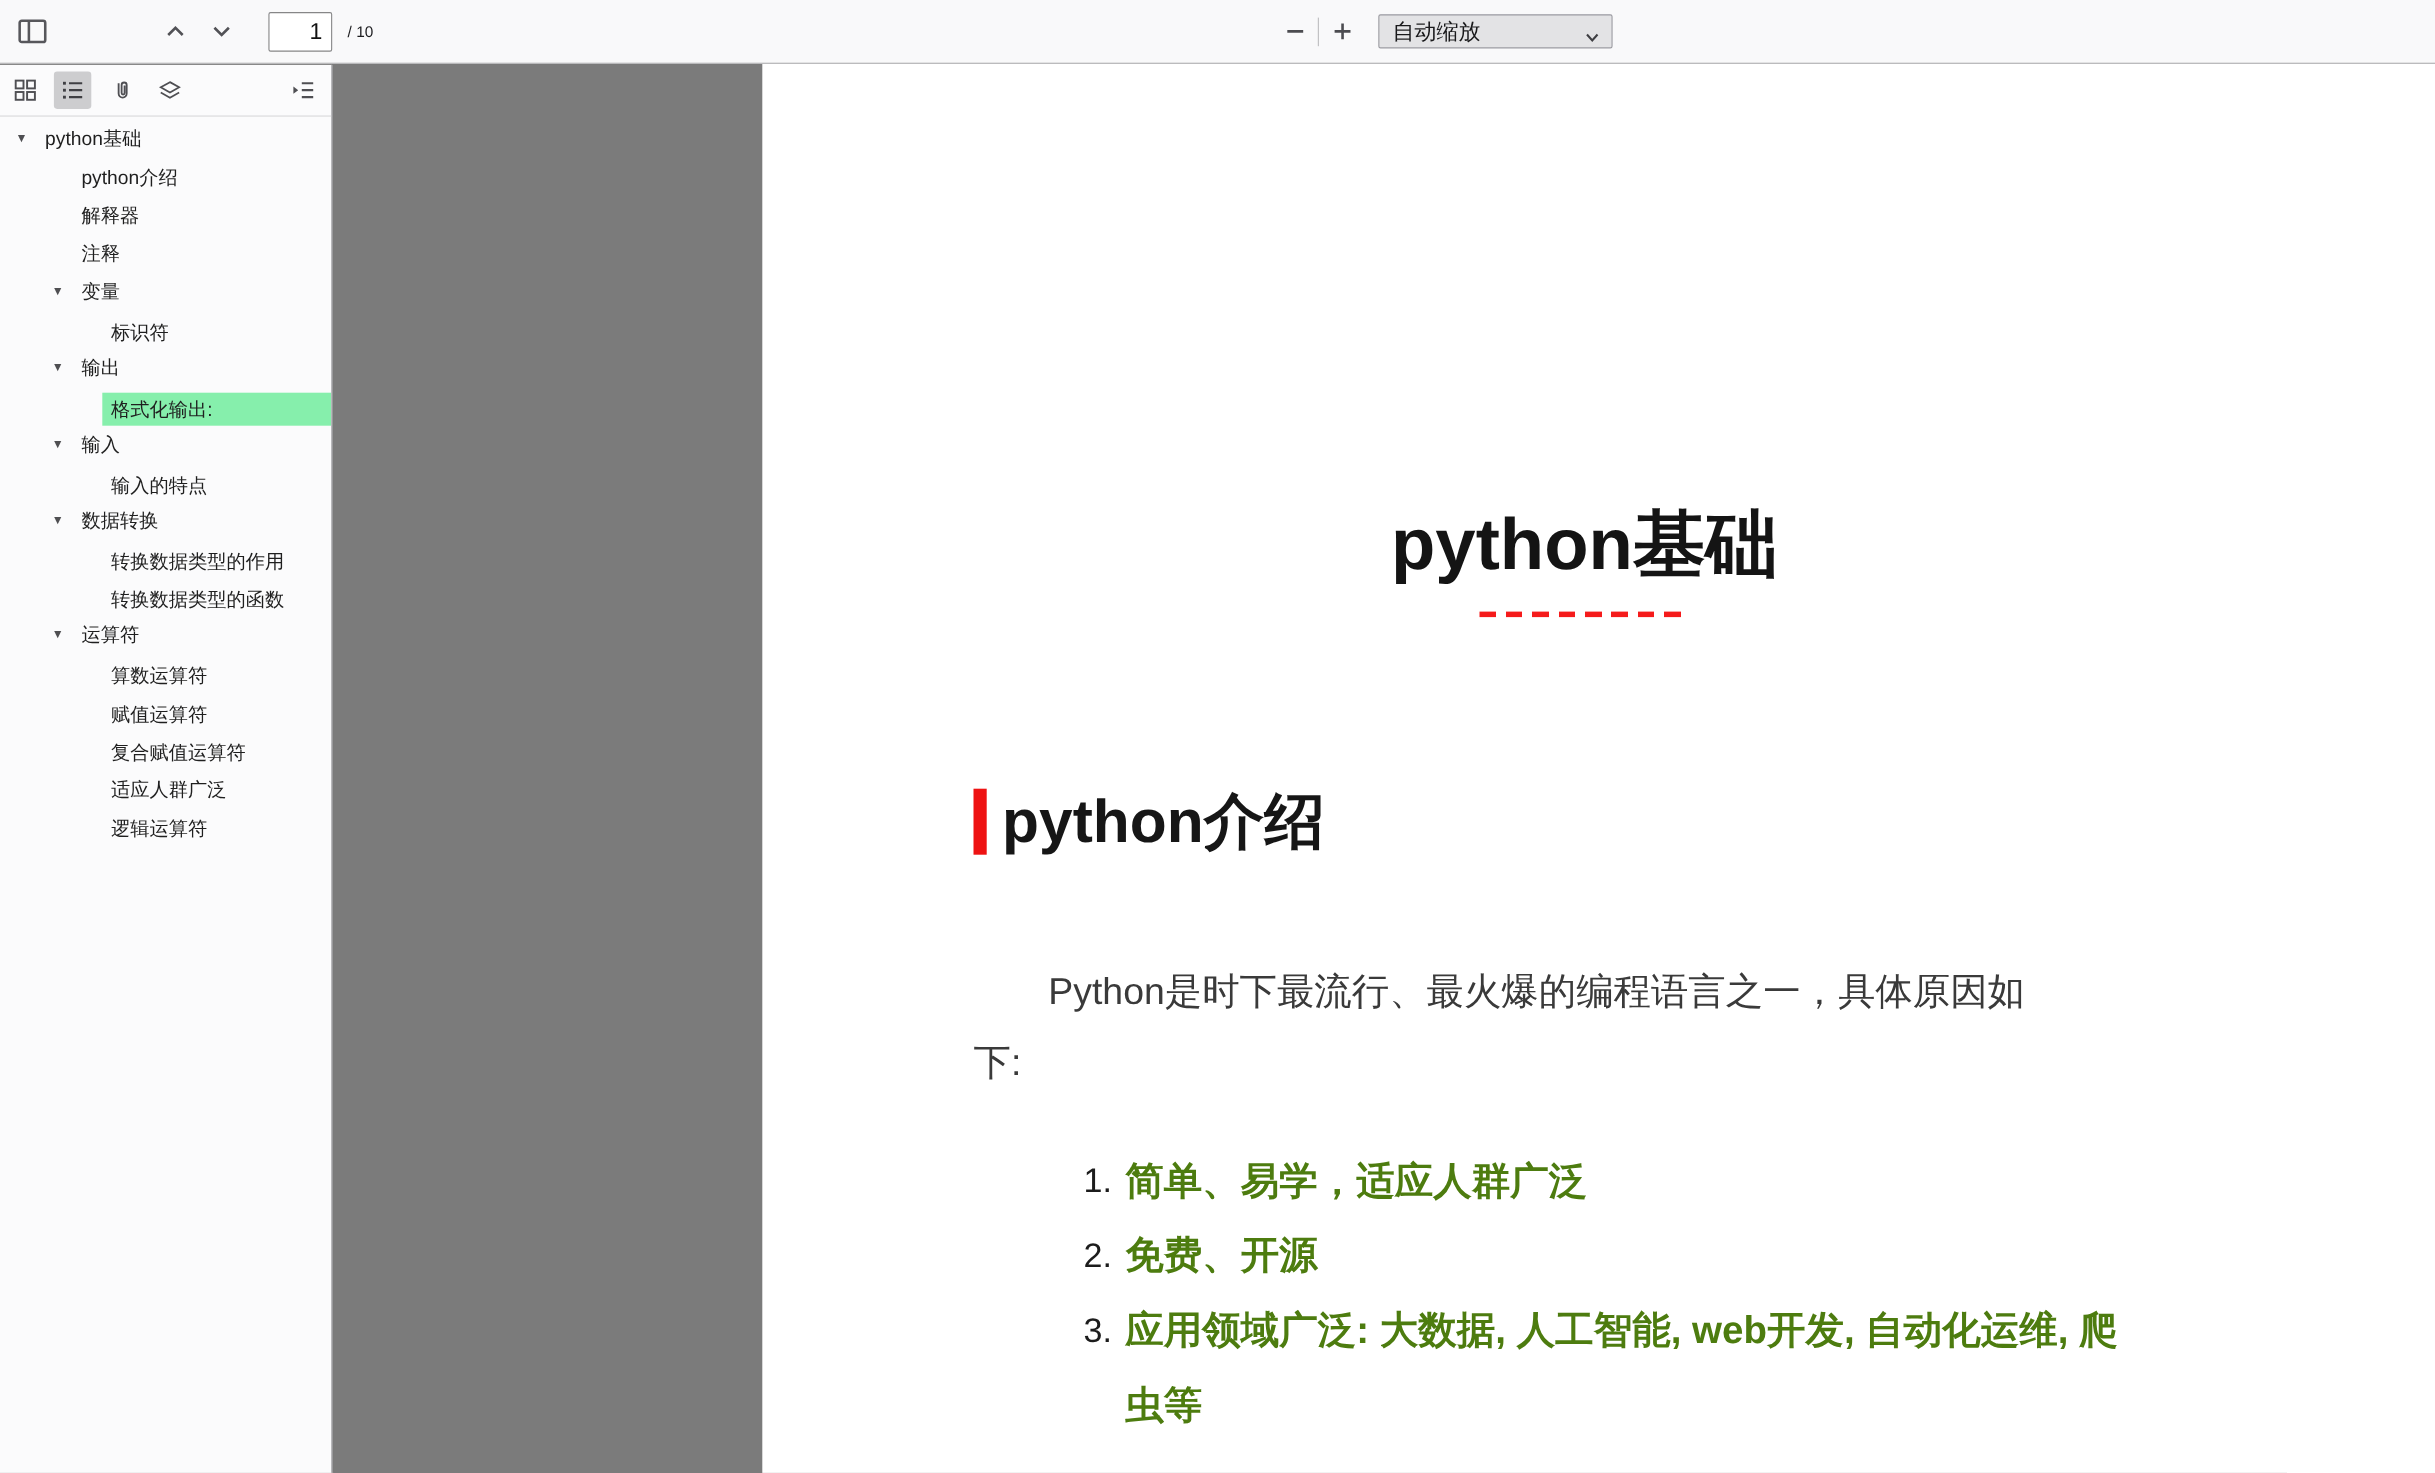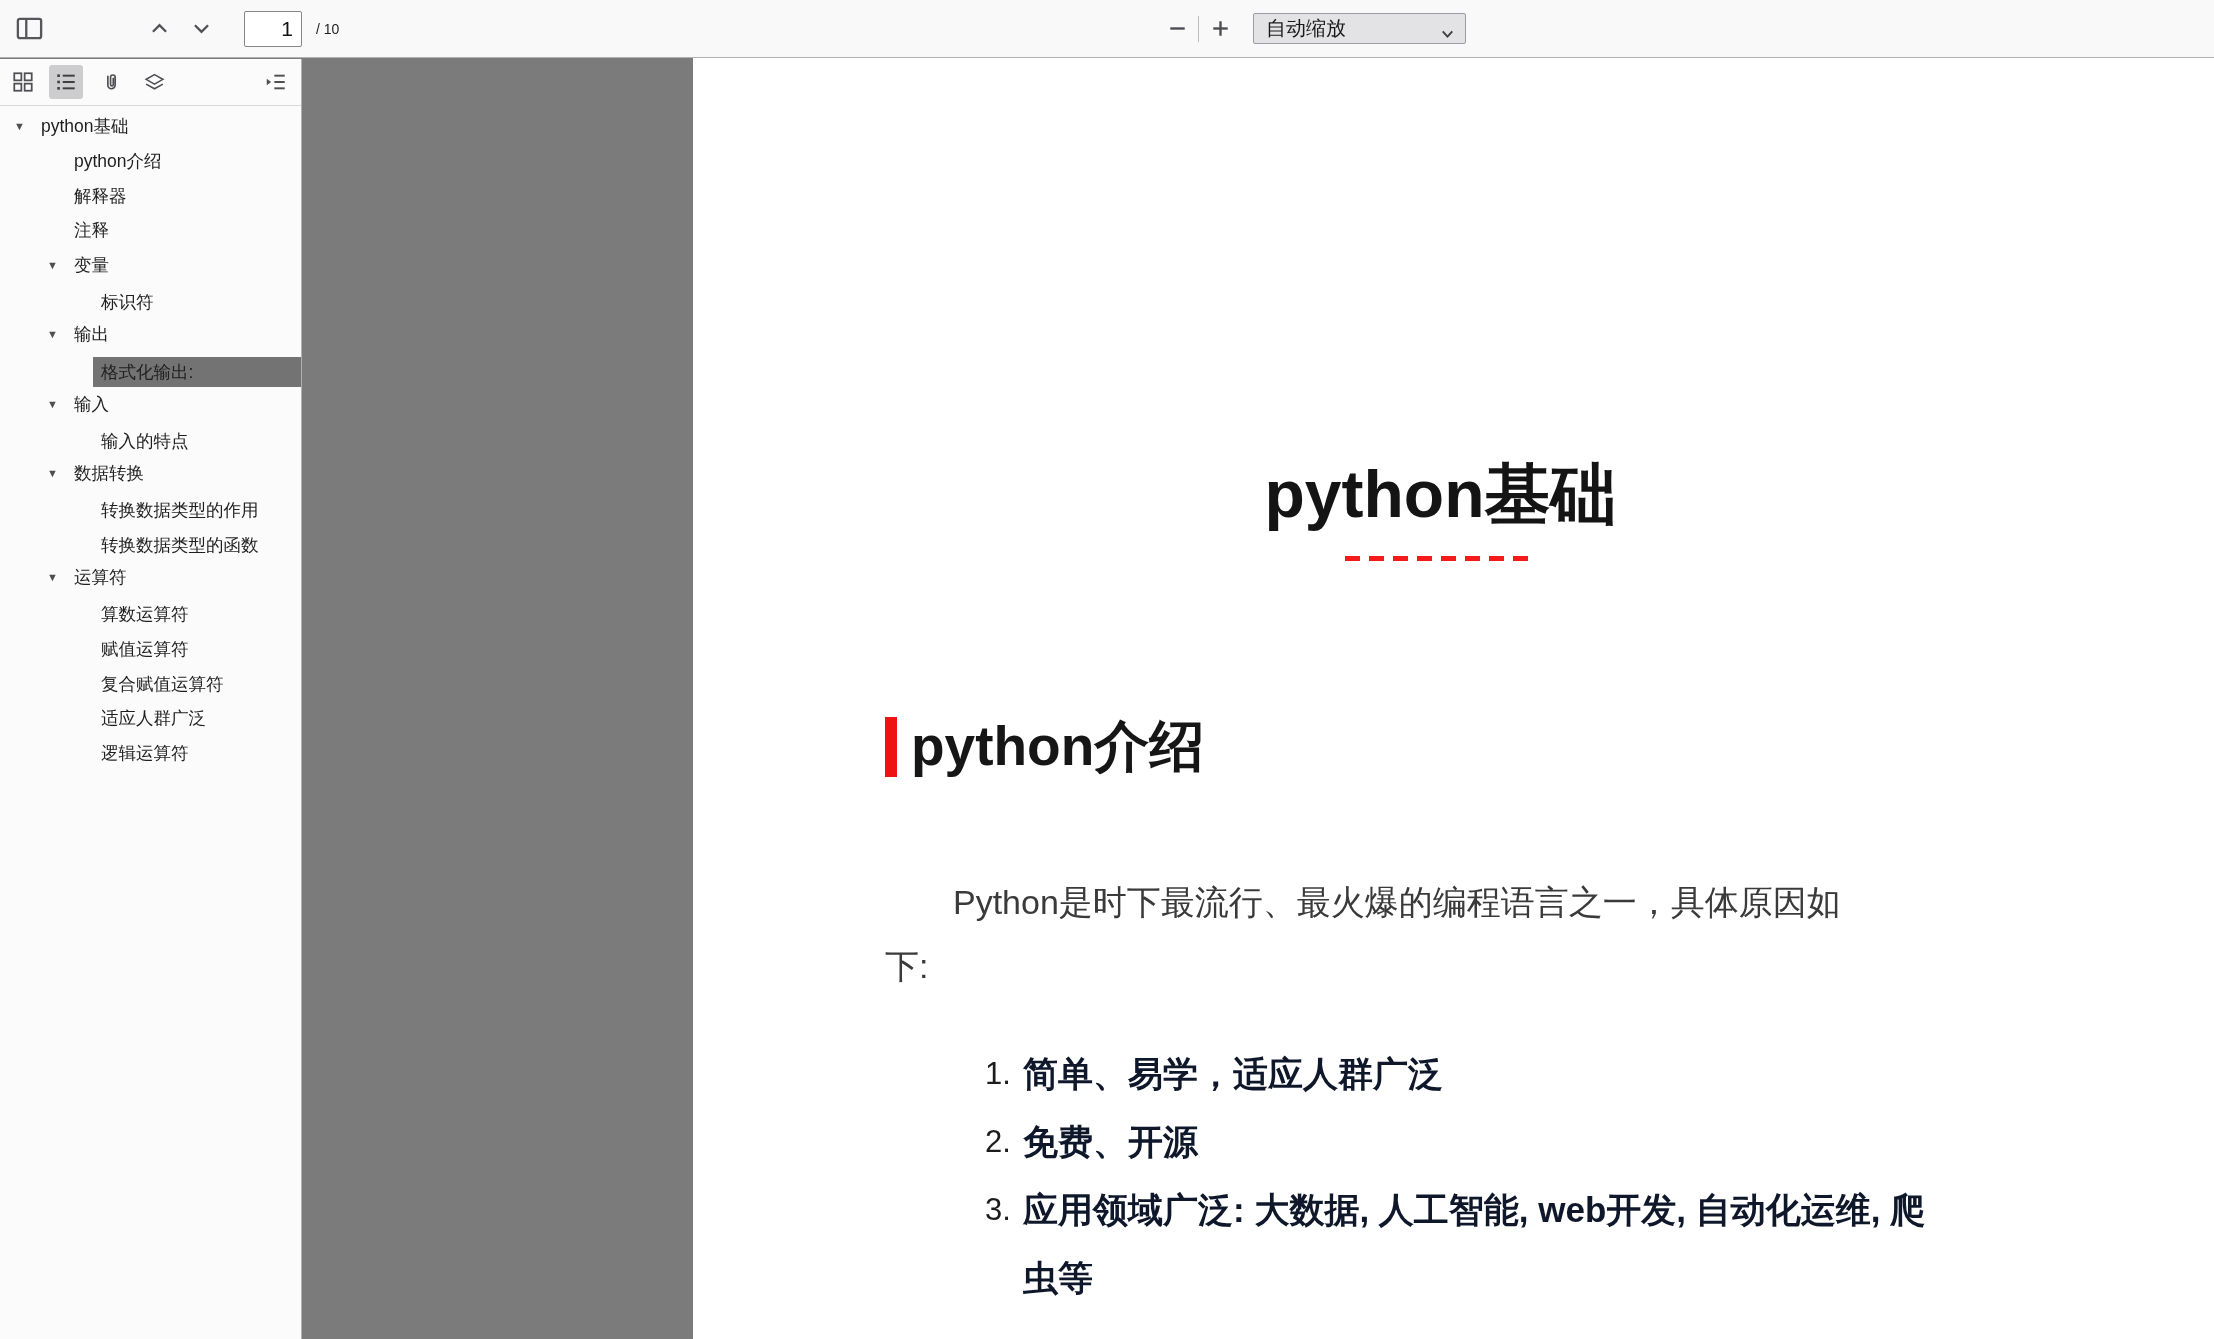--- a/index.html
+++ b/index.html
@@ -34,42 +34,42 @@
     align-items:center; justify-content:center; cursor:pointer; border-radius:3px; }
   .sb-btn.active { background:#cdcdcf; }
   .sb-spacer { flex:1; }
   .outline-tree { position:absolute; top:48px; left:0; right:0; bottom:0; overflow:hidden; padding-top:2px; }
   .outline-item { height:34.7px; display:flex; align-items:center; font-size:17.5px;
     color:#1f1f1f; cursor:pointer; }
   .twisty { flex:none; width:27px; font-size:11px; color:#4f4f52; }
   .olabel { padding:3px 8px; margin-left:-8px; white-space:nowrap; }
   .lvl0 { padding-left:14px; } .lvl1 { padding-left:47px; } .lvl2 { padding-left:74px; } .no-twisty.lvl1 { padding-left:74px; }
   .no-twisty.lvl2 { padding-left:101px;align-items:flex-end; }
-  .outline-item.selected .olabel { background:#737373; flex:1; }
+  .outline-item.selected .olabel { background:#86efac; flex:1; }
 
   
   .viewer { position:absolute; top:59px; left:303px; right:0; bottom:0; background:#7b7b7b; }
   .page { position:absolute; left:390px; top:-1px; width:1521px; height:1281px; background:#ffffff; }
   .doc-title { position:absolute; top:392px; left:0; width:100%; padding-right:26px;
     text-align:center; font-size:66px; font-weight:700; color:#141414; }
   .title-underline { position:absolute; top:498px; left:calc(50% - 13px); transform:translateX(-50%);
     width:192px; height:5px;
     background:repeating-linear-gradient(90deg, #f51b1b 0 15px, transparent 15px 24px); }
   .doc-heading { position:absolute; top:652px; left:192px; display:flex; align-items:center; }
   .heading-bar { width:12px; height:60px; background:#ee1212; margin-right:14px; }
   .heading-text { font-size:55px; font-weight:700; color:#161616; }
   .doc-paragraph { position:absolute; top:812px; left:192px; font-size:34px; line-height:64px;
     color:#3a3a3a; }
   .doc-paragraph div { white-space:nowrap; }
   .doc-paragraph .indent { text-indent:68px; }
   .doc-list { position:absolute; top:982px; left:292px; }
   .doc-list-item { display:flex; font-size:35px; line-height:68px; }
   .doc-list-num { flex:none; width:30px; margin-right:8px; font-weight:400; font-size:31px;
     color:#1c1c1c; }
-  .doc-list-text { font-weight:700; color:#0f172a; }
+  .doc-list-text { font-weight:700; color:#4d7c0f; }
   .doc-list-text div { white-space:nowrap; }
 
   svg { display:block; }
 </style>
 </head>
 <body>
 
 <div class="app">
 
   <div class="toolbar">

